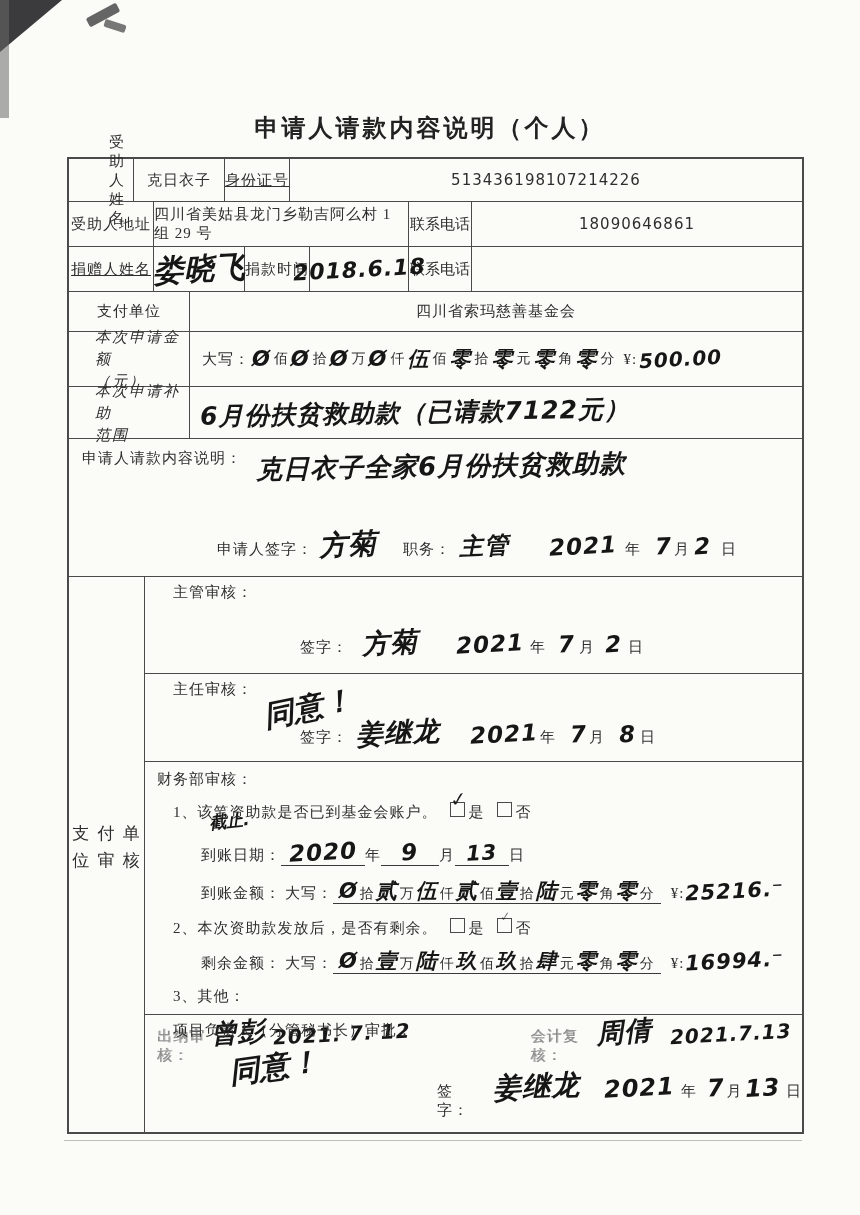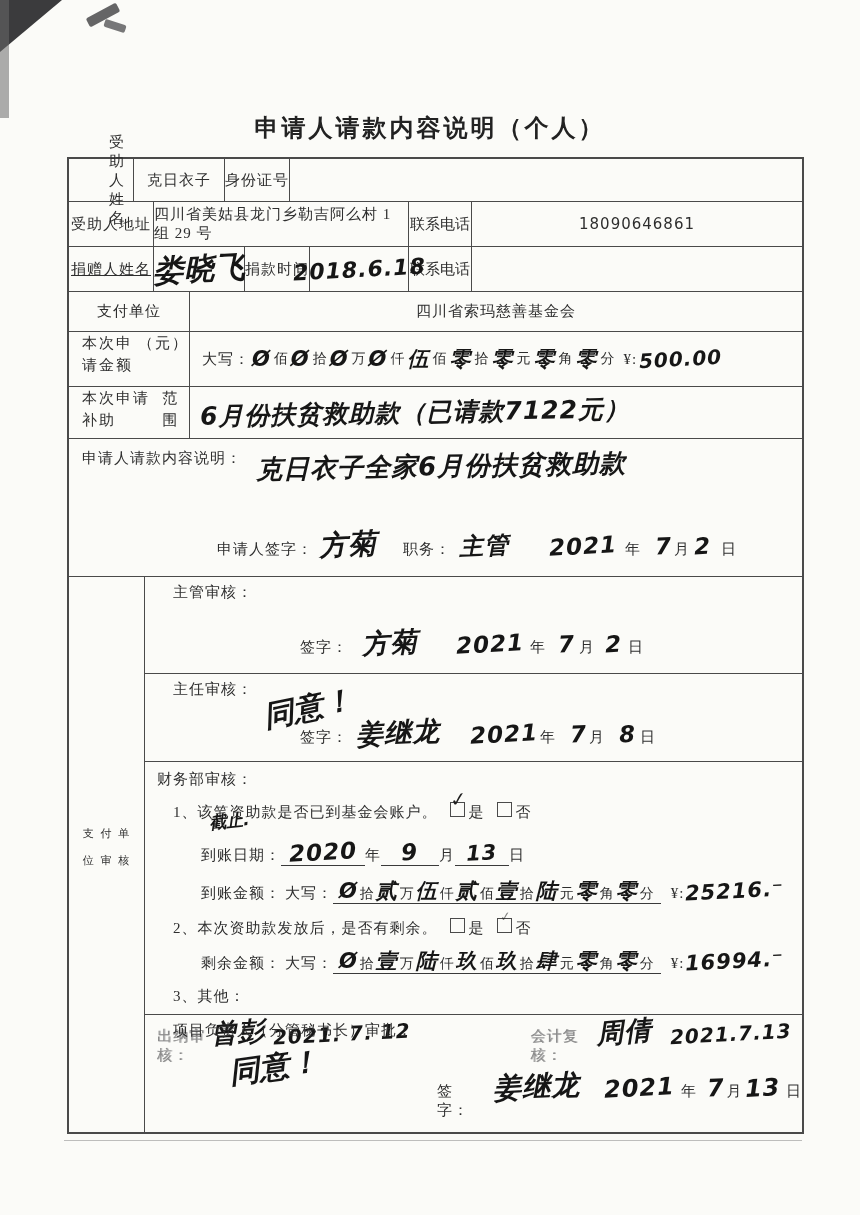--- a/index.html
+++ b/index.html
@@ -18,37 +18,37 @@
   .title{position:absolute;top:112px;left:0;width:100%;text-align:center;
          font-size:24px;font-weight:bold;letter-spacing:3px;color:#222;}
 
   .tbl{position:absolute;left:67px;top:157px;width:733px;height:973px;
        border:2px solid #4a4a4a;box-sizing:content-box;}
   .row{position:absolute;left:0;width:733px;display:flex;box-sizing:border-box;
        border-bottom:1px solid #4a4a4a;}
   .cell{box-sizing:border-box;border-right:1px solid #4a4a4a;display:flex;
         align-items:center;justify-content:center;font-size:15px;letter-spacing:1px;}
   .cell.last{border-right:none;}
-  .cell.left2{flex-direction:row;align-items:flex-start;justify-content:center;
-              padding-left:13px;letter-spacing:2px;line-height:22px;}
+  .cell.left2{flex-direction:column;align-items:flex-start;justify-content:center;
+              padding-left:26px;letter-spacing:2px;line-height:22px;font-style:italic;}
   .num{font-family:"DejaVu Sans",sans-serif;font-size:15px;letter-spacing:1px;}
 
   
   .hw{font-family:"DejaVu Sans",sans-serif;font-style:italic;font-weight:600;color:#161616;
       white-space:nowrap;}
   .rot{display:inline-block;transform:rotate(-3deg);}
 
   .r7{padding:6px 0 0 0;}
   .r7-line1{display:flex;align-items:flex-start;padding:4px 0 0 13px;font-size:15px;letter-spacing:1px;}
   .sig-line{position:absolute;display:flex;align-items:baseline;font-size:15px;letter-spacing:1px;}
 
   .audit-left{position:absolute;left:0;top:0;bottom:0;width:76px;border-right:1px solid #4a4a4a;
               box-sizing:border-box;}
   .side-label{position:absolute;left:0;top:243px;width:76px;text-align:center;
-              font-size:11px;line-height:27px;letter-spacing:2px;}
+              font-size:17px;line-height:27px;letter-spacing:2px;}
   .a-row{position:absolute;left:76px;width:657px;box-sizing:border-box;border-bottom:1px solid #4a4a4a;
          font-size:15px;}
   .a-label{position:absolute;left:28px;top:6px;letter-spacing:1px;text-align:center;}
 
   .fin{padding:6px 10px 4px 12px;}
   .fin-line{display:flex;align-items:baseline;letter-spacing:1px;}
   .ul{display:inline-flex;align-items:baseline;border-bottom:1px solid #3a3a3a;
       justify-content:center;padding:0 5px;}
   .ulg{display:inline-flex;align-items:baseline;border-bottom:1px solid #3a3a3a;
        padding:0 6px;gap:1px;}
@@ -73,21 +73,22 @@
   <div class="blob2"></div>
   <div class="bottomline"></div>
 
   <div class="title">申请人请款内容说明（个人）</div>
 
   <div class="tbl">
 
     <div class="row" style="top:0;height:43px;">
       <div class="cell" style="width:65px;padding-left:40px;">受助人姓名</div>
       <div class="cell" style="width:91px;">克日衣子</div>
-      <div class="cell" style="width:65px;">身份证号</div>
+      <div class="cell" style="width:65px;text-decoration:underline;">身份证号</div>
+      <div class="cell last num" style="flex:1;">513436198107214226</div>
     </div>
 
     <div class="row" style="top:43px;height:45px;">
       <div class="cell" style="width:85px;">受助人地址</div>
       <div class="cell" style="width:255px;">四川省美姑县龙门乡勒吉阿么村 1 组 29 号</div>
       <div class="cell" style="width:63px;letter-spacing:0;">联系电话</div>
       <div class="cell last num" style="flex:1;">18090646861</div>
     </div>
 
     <div class="row" style="top:88px;height:45px;">

